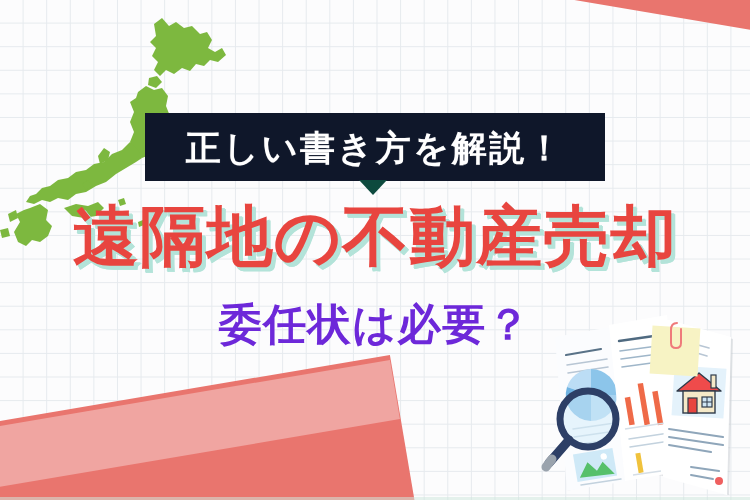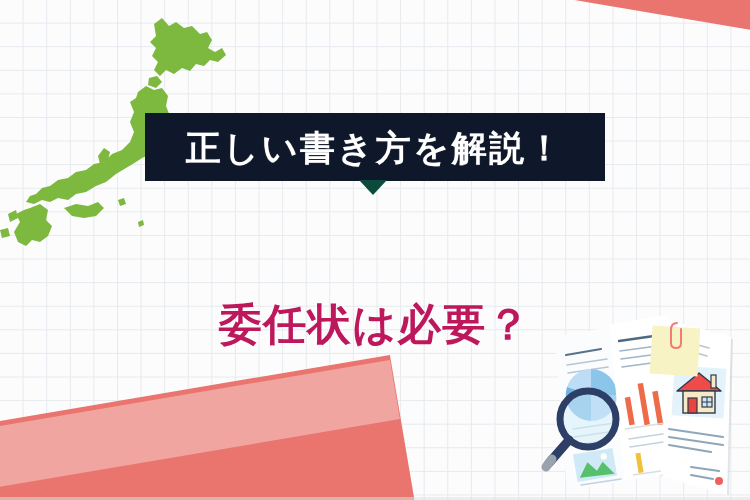--- a/index.html
+++ b/index.html
@@ -133,21 +133,21 @@
   .subtitle {
     position: absolute;
     left: 0;
     top: 303px;
     width: 750px;
     text-align: center;
     font-size: 43px;
     font-weight: 900;
     line-height: 1;
     letter-spacing: 1.5px;
-    color: #be185d;
+    color: #6d28d9;
     white-space: nowrap;
   }
 
   
   .docs-illustration {
     position: absolute;
     left: 533px;
     top: 305px;
     width: 220px;
     height: 196px;
@@ -196,20 +196,21 @@
       <path d="M132 192 L138 190 L140 196 L134 198 Z"></path>
       <path d="M152 214 L157 212 L158 217 L153 219 Z"></path>
     </g>
   </svg>
 
   <div class="ribbon">
     <span class="ribbon-text">正しい書き方を解説！</span>
   </div>
   <div class="ribbon-tip"></div>
 
+  <div class="headline">遠隔地の不動産売却</div>
 
   <div class="subtitle">委任状は必要？</div>
 
   <svg class="docs-illustration" viewBox="0 0 220 196" aria-hidden="true">
 
     <g opacity="0.38">
       <path d="M30 38 L124 16 L200 34 L196 190 L112 166 L34 186 Z" fill="#b9bcc2"></path>
     </g>
 
     <g>

